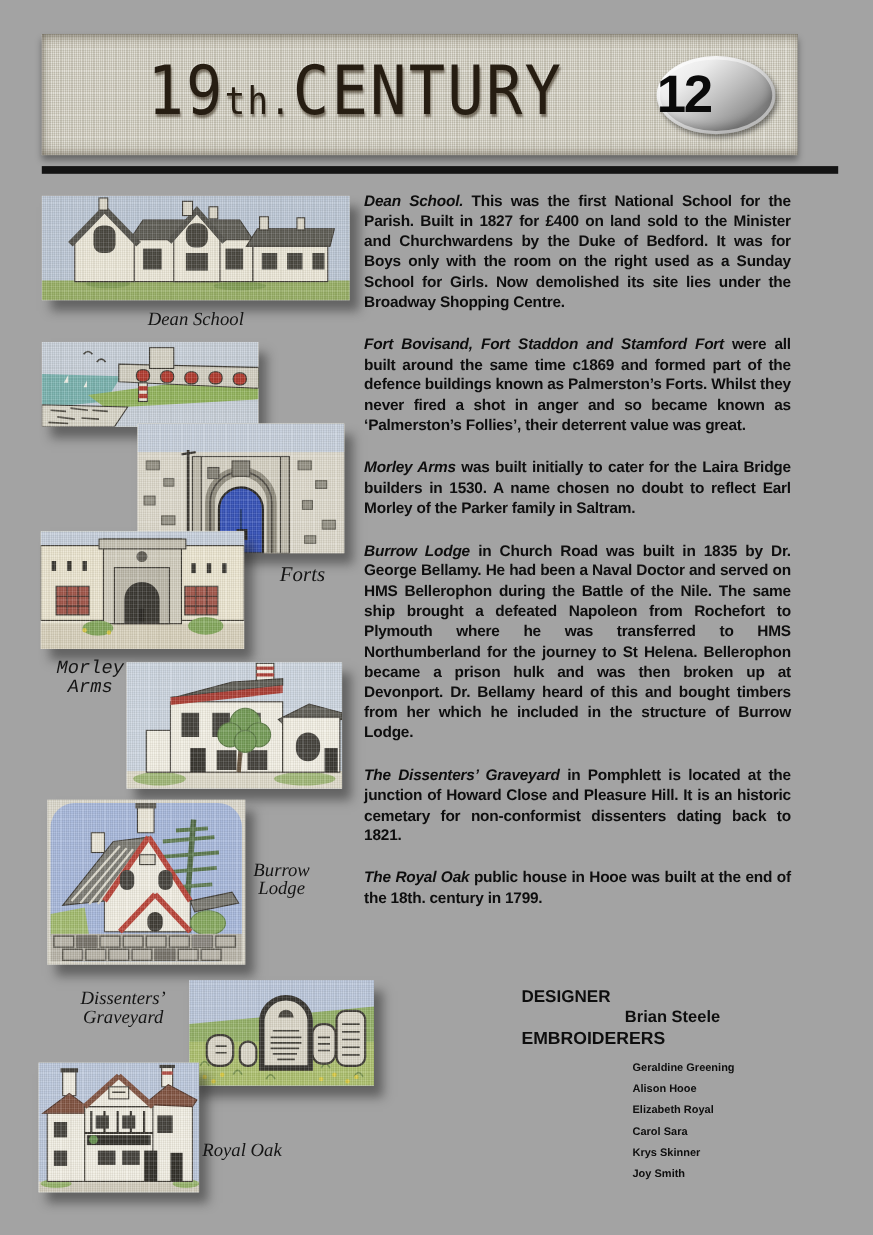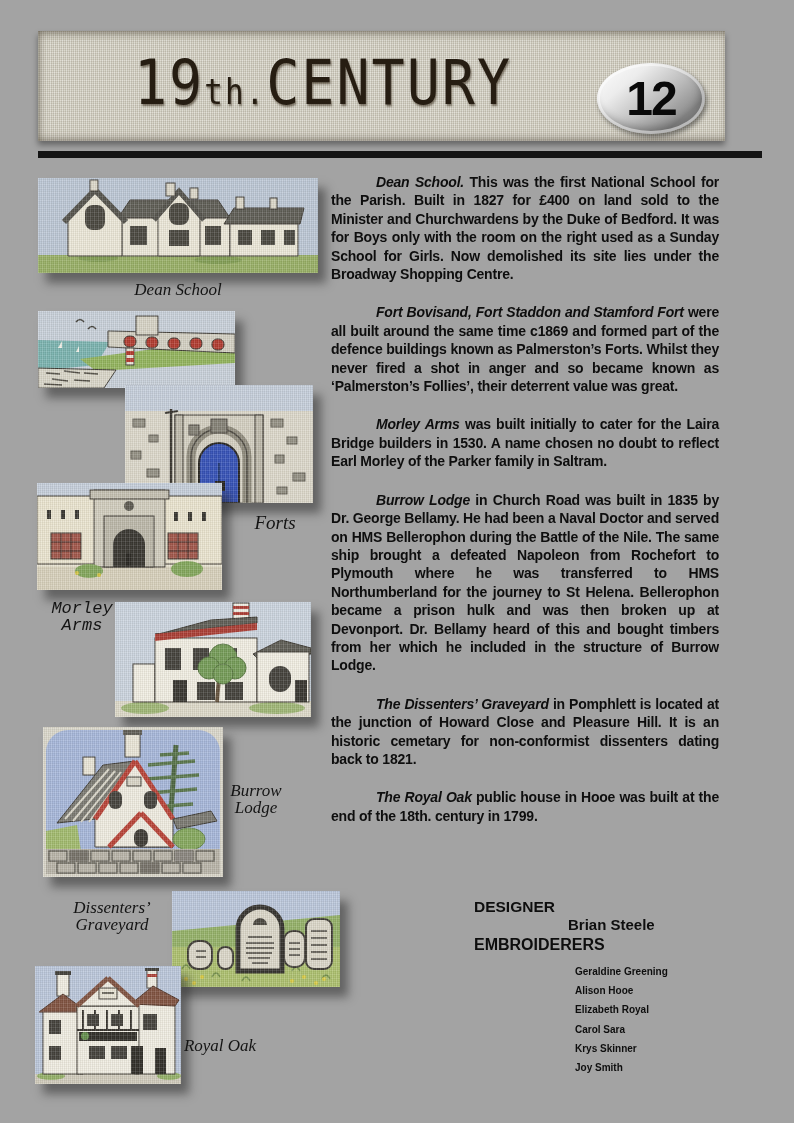--- a/index.html
+++ b/index.html
@@ -13,24 +13,24 @@
       repeating-linear-gradient(90deg, rgba(255,255,255,.22) 0 1px, rgba(118,112,96,.16) 1px 2px, rgba(255,255,255,.10) 2px 3px, rgba(92,86,70,.12) 3px 4px),
       repeating-linear-gradient(0deg, rgba(255,255,255,.20) 0 1px, rgba(118,112,96,.13) 1px 2px, rgba(255,255,255,.08) 2px 3px, rgba(92,86,70,.10) 3px 4px);
   }
   .banner{position:absolute;left:38px;top:31px;width:687px;height:110px;
     box-shadow:0 4px 6px rgba(0,0,0,.38), inset 0 6px 9px -4px rgba(70,62,48,.55), inset 0 -6px 9px -4px rgba(70,62,48,.45), inset 5px 0 8px -5px rgba(70,62,48,.5);}
   .stitch-title{position:absolute;left:96px;top:50%;transform:translateY(-55%) scale(1,1.12);
     font-family:"DejaVu Sans Mono",monospace;color:#261d12;letter-spacing:2px;white-space:nowrap;
     text-shadow:1px 2px 2px rgba(45,33,16,.55), -1px -1px 0 rgba(255,255,255,.18);}
   .t-big{font-size:55px;}
   .t-small{font-size:31px;}
-  .badge{position:absolute;right:20px;top:32px;width:108px;height:71px;border-radius:50%;
+  .badge{position:absolute;right:20px;top:20px;width:108px;height:71px;border-radius:50%;
     background:linear-gradient(140deg,#ffffff 0%,#ececec 28%,#bcbcbc 55%,#8e8e8e 78%,#c6c6c6 100%);
     box-shadow:2px 3px 5px rgba(0,0,0,.45), inset 0 0 0 3px rgba(255,255,255,.5), inset -4px -6px 9px rgba(0,0,0,.28);
-    display:flex;align-items:center;justify-content:center;}
+    display:flex;align-items:center;}
   .badge span{font-weight:700;font-size:48px;letter-spacing:-2px;color:#0a0a0a;}
 
   .rule{position:absolute;left:38px;top:151px;width:724px;height:7px;background:#141414;}
 
   
   .fig{position:absolute;box-shadow:8px 10px 9px rgba(35,35,35,.5);background-color:#d9d6ca;}
   .fig svg{display:block;}
   .fig::after{content:"";position:absolute;inset:0;pointer-events:none;opacity:.5;
     background-image:
       repeating-linear-gradient(90deg, rgba(255,255,255,.30) 0 1px, rgba(110,104,88,.18) 1px 2px, rgba(255,255,255,.12) 2px 3px, rgba(90,84,68,.14) 3px 4px),
@@ -51,21 +51,21 @@
   #cap-forts{left:235px;top:514px;width:80px;font-size:19px;}
   #cap-morley{left:36px;top:600px;width:92px;font-family:Liberation Mono, monospace;}
   #cap-burrow{left:210px;top:782px;width:92px;}
   #cap-graveyard{left:48px;top:899px;width:128px;}
   #cap-royaloak{left:170px;top:1037px;width:100px;}
 
   
   .bodycol{position:absolute;left:331px;top:173px;width:388px;}
   .bodycol p{margin:0 0 20px 0;font-weight:700;font-size:14px;line-height:18.4px;
     letter-spacing:-.2px;color:#0e0e0e;text-align:justify;text-align-last:left;}
-  .bodycol .lead{font-style:italic;margin-left:45px;}
+  .bodycol .lead{font-style:italic;}
 
   
   .cr{position:absolute;font-weight:700;color:#0e0e0e;}
   .cr-dlabel{left:474px;top:898px;font-size:15.5px;}
   .cr-dname{left:568px;top:916px;font-size:15px;}
   .cr-elabel{left:474px;top:936px;font-size:16px;}
   .cr-names{left:575px;top:962px;font-size:10px;line-height:19.2px;}
 </style>
 </head>
 <body>

